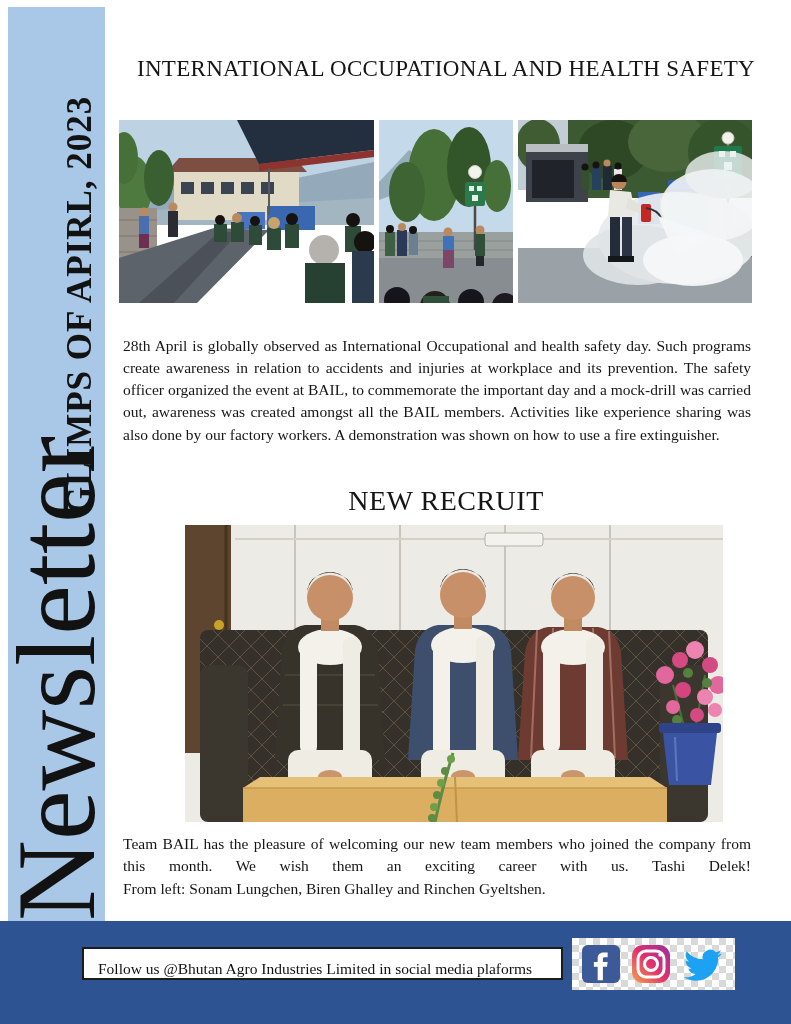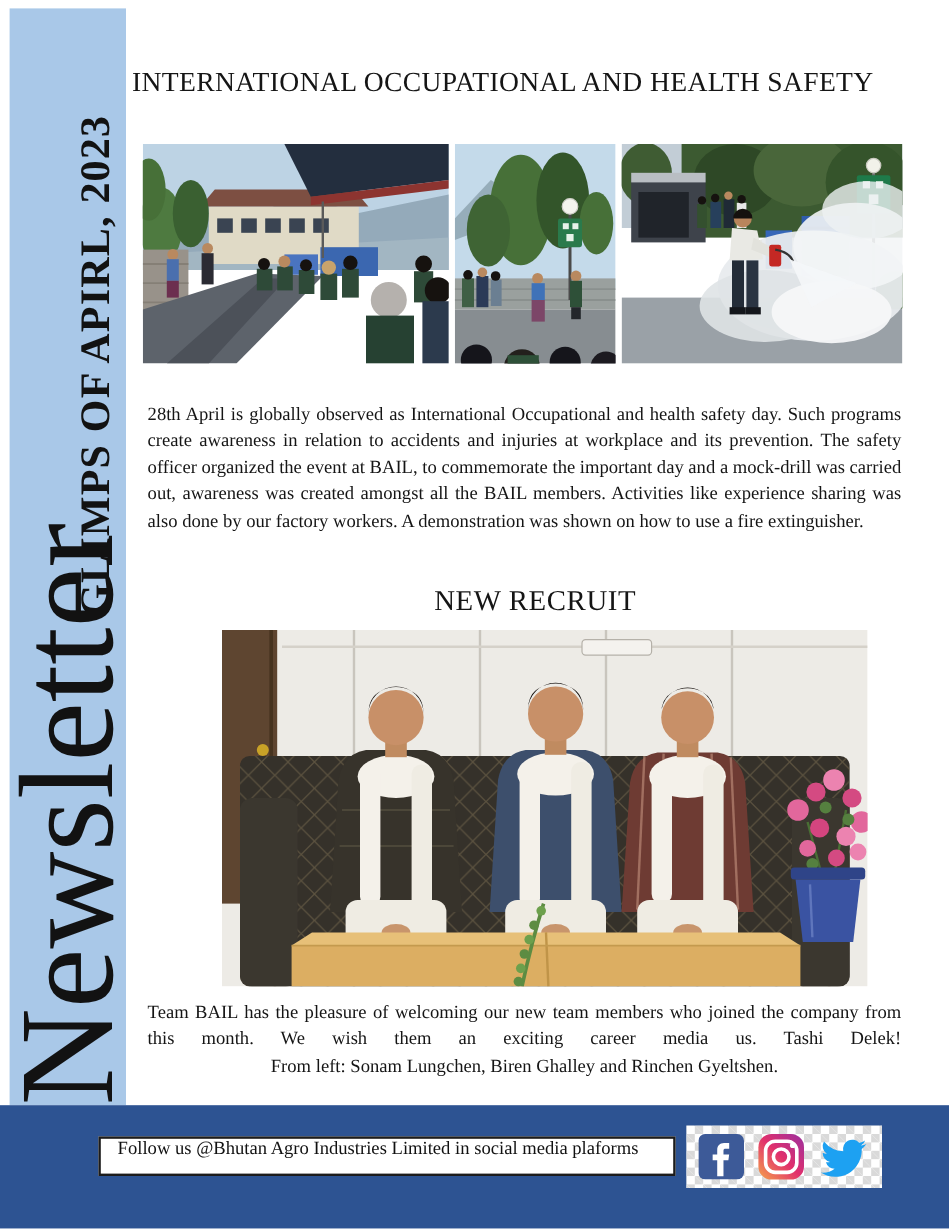--- a/index.html
+++ b/index.html
@@ -14,39 +14,39 @@
 
   
   .sidebar{position:absolute;left:8px;top:7px;width:97px;height:914px;background:var(--sidebar-bg,#a9c8e8);}
   .vert{writing-mode:vertical-rl;transform:rotate(180deg);white-space:nowrap;color:#121212;}
   .edition{position:absolute;top:70px;right:3px;height:437px;width:44px;
            font-size:35px;font-weight:bold;line-height:44px;letter-spacing:1px;}
   .masthead{position:absolute;bottom:0px;left:4px;height:490px;width:90px;
             font-size:112px;line-height:88px;}
 
   
-  .title{position:absolute;top:50px;left:110px;width:672px;text-align:left;
+  .title{position:absolute;top:50px;left:110px;width:672px;text-align:center;
          font-size:23px;line-height:37px;letter-spacing:0.3px;}
   .photo-row{position:absolute;top:120px;left:119px;width:633px;height:183px;display:flex;gap:5px;}
   .photo-row svg{display:block;height:183px;}
   .para{position:absolute;left:123px;width:628px;font-size:15.5px;line-height:22.3px;text-align:justify;}
   .para1{top:319px;}
 
   
   .heading2{position:absolute;top:488px;left:110px;width:672px;text-align:center;
-            font-size:24px;line-height:26px;letter-spacing:0.5px;}
+            font-size:28px;line-height:26px;letter-spacing:0.5px;}
   .main-photo{position:absolute;top:525px;left:185px;width:538px;height:297px;}
   .para2{top:833px;}
   .para2 .stretch{text-align:justify;text-align-last:justify;}
-  .para2 .plain{text-align:center;}
+  .para2 .plain{text-align:left;}
 
   
   .footer{position:absolute;top:921px;left:0;width:791px;height:103px;background:var(--footer-bg,#2d5392);}
   .follow-box{position:absolute;left:82px;top:26px;width:481px;height:33px;background:#fff;
-              border:2px solid #1c1c1c;box-sizing:border-box;display:flex;align-items:flex-start;}
+              border:2px solid #1c1c1c;box-sizing:border-box;display:flex;align-items:flex-end;}
   .follow-box span{padding-left:14px;font-size:15.5px;color:#111;}
   .icons-box{position:absolute;left:572px;top:17px;width:163px;height:52px;
              background-color:#fff;
              background-image:
                linear-gradient(45deg,#d9d9d9 25%,transparent 25%,transparent 75%,#d9d9d9 75%),
                linear-gradient(45deg,#d9d9d9 25%,transparent 25%,transparent 75%,#d9d9d9 75%);
              background-position:0 0,7px 7px;background-size:14px 14px;
              display:flex;align-items:center;justify-content:space-evenly;}
   .icons-box svg{display:block;cursor:pointer;}
 </style>
@@ -315,21 +315,21 @@
       <circle cx="266" cy="234" r="4" fill="#6da04c"></circle>
         <circle cx="260" cy="246" r="4" fill="#5d8c42"></circle>
       <circle cx="256" cy="258" r="4" fill="#6da04c"></circle>
         <circle cx="252" cy="270" r="4" fill="#5d8c42"></circle>
       <circle cx="249" cy="282" r="4" fill="#6da04c"></circle>
         <circle cx="247" cy="293" r="4" fill="#5d8c42"></circle>
     </g>
   </svg>
 
   <div class="para para2">
-    <div class="stretch">Team BAIL has the pleasure of welcoming our new team members who joined the company from this month. We wish them an exciting career media us. Tashi Delek!</div>
+    <div class="stretch">Team BAIL has the pleasure of welcoming our new team members who joined the company from this month. We wish them an exciting career with us. Tashi Delek!</div>
     <div class="plain">From left: Sonam Lungchen, Biren Ghalley and Rinchen Gyeltshen.</div>
   </div>
 
   <footer class="footer">
     <div class="follow-box">
       <span>Follow us @Bhutan Agro Industries Limited in social media plaforms</span>
     </div>
     <div class="icons-box">
       <svg width="38" height="38" viewBox="0 0 40 40">
         <rect width="40" height="40" rx="6" fill="var(--facebook-blue,#3d5a98)"></rect>

